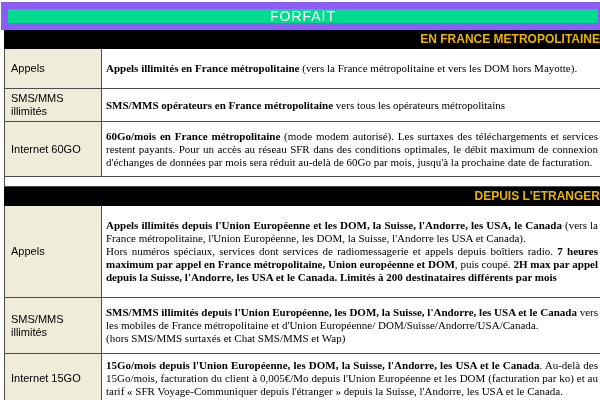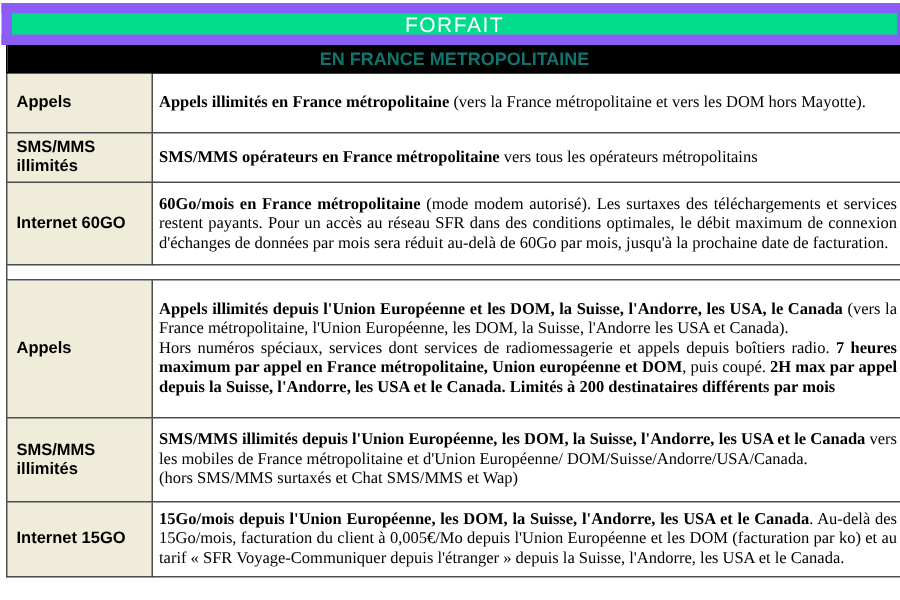--- a/index.html
+++ b/index.html
@@ -30,32 +30,32 @@
     text-align: center;
     font-weight: normal;
     font-size: 14px;
     letter-spacing: 1px;
     height: 14px;
     padding: 0;
     border: 7px solid #8b5cf6;
   }
   tr.sec td {
     background: #000000;
-    color: #0f766e;
-    text-align: center;
+    color: #eab308;
+    text-align: right;
     font-weight: bold;
     font-size: 12px;
     height: 16px;
     padding: 1px;
     border: 1px solid #000;
   }
   th.label {
     background: #EFECDA;
     text-align: left;
-    font-weight: bold;
+    font-weight: normal;
     padding: 2px 2px 2px 6px;
   }
   td.content {
     text-align: justify;
     padding: 2px 3px 2px 4px;
   }
   td.content div { margin: 0; font-family: Liberation Serif, serif; }
   tr.spacer td {
     height: 9px;
     padding: 0;
@@ -100,20 +100,23 @@
     <th class="label">Internet 60GO</th>
     <td class="content">
           <div><b>60Go/mois en France métropolitaine</b><span> (mode modem autorisé). Les surtaxes des téléchargements et services restent payants. Pour un accès au réseau SFR dans des conditions optimales, le débit maximum de connexion d'échanges de données par mois sera réduit au-delà de 60Go par mois, jusqu'à la prochaine date de facturation.</span></div>
         </td>
   </tr>
 
   <tr class="spacer">
     <td colspan="2"></td>
   </tr>
 
+  <tr class="sec">
+    <td colspan="2">DEPUIS L'ETRANGER</td>
+  </tr>
 
   <tr style="height:92px;">
     <th class="label">Appels</th>
     <td class="content">
           <div><b>Appels illimités depuis l'Union Européenne et les DOM, la Suisse, l'Andorre, les USA, le Canada</b><span> (vers la France métropolitaine, l'Union Européenne, les DOM, la Suisse, l'Andorre les USA et Canada).</span></div>
           <div><span>Hors numéros spéciaux, services dont services de radiomessagerie et appels depuis boîtiers radio. </span><b>7 heures maximum par appel en France métropolitaine, Union européenne et DOM</b><span>, puis coupé. </span><b>2H max par appel depuis la Suisse, l'Andorre, les USA et le Canada. Limités à 200 destinataires différents par mois</b></div>
         </td>
   </tr>
 
   <tr style="height:56px;">

